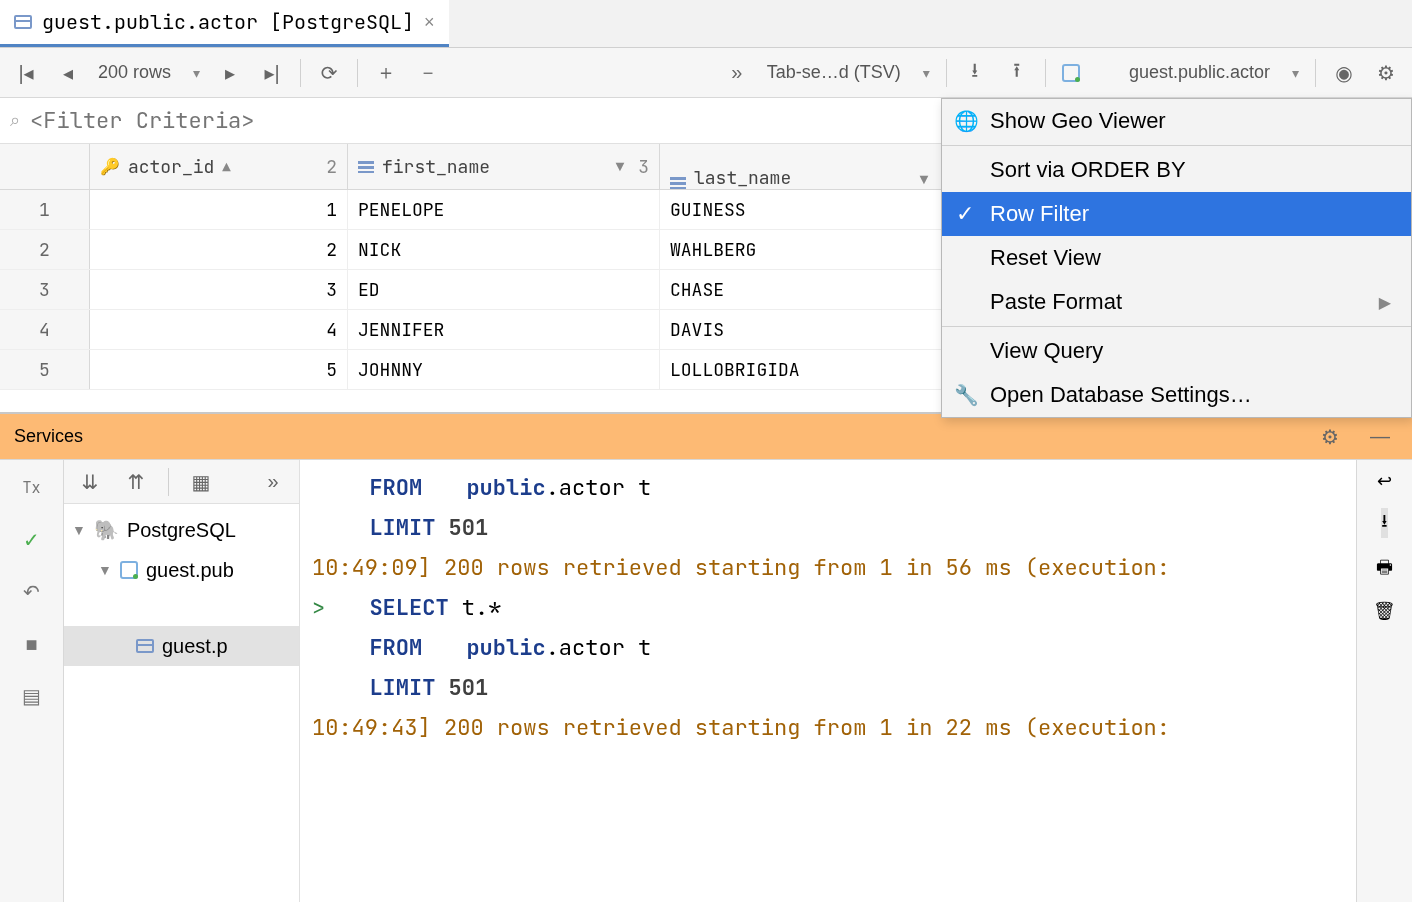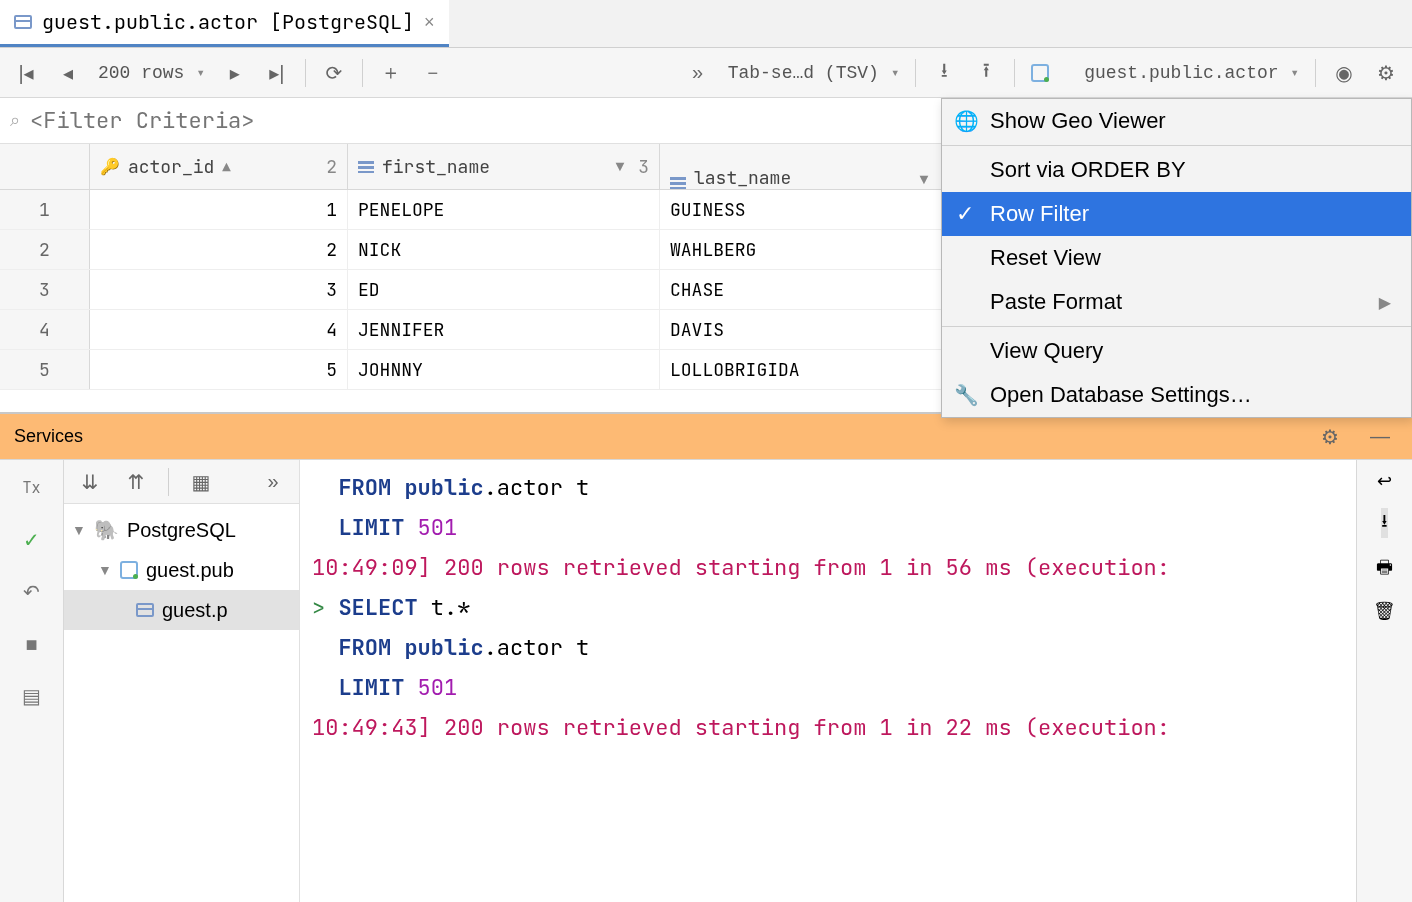--- a/index.html
+++ b/index.html
@@ -8,21 +8,21 @@
 
 
 .tab-bar { height: 48px; background: #f2f2f2; border-bottom: 1px solid #d0d0d0; display: flex; align-items: stretch; }
 .tab { display: flex; align-items: center; padding: 0 14px; background: #fff; border-bottom: 3px solid #5084c4; gap: 10px; font-size: 20px; }
 .tab .close { color: #888; font-size: 18px; cursor: pointer; }
 
 
 .toolbar { height: 50px; background: #f6f6f6; border-bottom: 1px solid #d8d8d8; display: flex; align-items: center; padding: 0 8px; gap: 6px; }
 .tb-btn { width: 36px; height: 36px; display: flex; align-items: center; justify-content: center; color: #666; cursor: pointer; border-radius: 3px; font-size: 20px; }
 .tb-sep { width: 1px; height: 28px; background: #d0d0d0; margin: 0 4px; }
-.tb-text { color: #555; cursor: pointer; display: flex; align-items: center; gap: 12px; padding: 0 6px; font-family: Liberation Mono, monospace; }
+.tb-text { color: #555; cursor: pointer; display: flex; align-items: center; gap: 22px; padding: 0 6px; }
 .chev { font-size: 14px; color: #888; }
 
 
 .filter-row { height: 46px; display: flex; align-items: center; padding: 0 10px; gap: 10px; border-bottom: 1px solid #e0e0e0; }
 .filter-row input { border: none; outline: none; font-size: 22px; font-family: "JetBrains Mono", Menlo, monospace; color: #999; flex: 1; }
 
 
 .data-table { display: flex; flex-direction: column; }
 .thead { display: flex; height: 46px; background: #f6f6f6; border-bottom: 1px solid #d8d8d8; }
 .th { display: flex; align-items: center; border-right: 1px solid #d8d8d8; padding: 0 10px; gap: 8px; color: #444; }
@@ -42,27 +42,27 @@
 
 .services { border-top: 2px solid #c8c8c8; position: absolute; left: 0; right: 0; top: 412px; bottom: 0; display: flex; flex-direction: column; background: #fff; }
 .services-header { height: 46px; background: #fdba74; border-bottom: 1px solid #d8d8d8; display: flex; align-items: center; padding: 0 14px; justify-content: space-between; }
 .services-body { flex: 1; display: flex; }
 .sv-gutter { width: 64px; background: #f6f6f6; border-right: 1px solid #d8d8d8; display: flex; flex-direction: column; align-items: center; padding-top: 10px; gap: 16px; }
 .sv-gutter .gbtn { width: 36px; height: 36px; display: flex; align-items: center; justify-content: center; color: #777; cursor: pointer; font-size: 20px; }
 .sv-tree-col { width: 236px; border-right: 1px solid #e0e0e0; display: flex; flex-direction: column; }
 .sv-tree-toolbar { height: 44px; background: #f6f6f6; border-bottom: 1px solid #e0e0e0; display: flex; align-items: center; padding: 0 8px; gap: 10px; }
 .sv-tree { padding: 6px 0; font-size: 20px; }
 .tree-row { display: flex; align-items: center; gap: 8px; height: 40px; padding: 0 8px; white-space: nowrap; overflow: hidden; }
-.tree-row.sel { background: #e2e2e2; }
+.tree-row.sel { background: #e2e2e2; margin-top: 36px; }
 .tree-caret { color: #888; font-size: 14px; width: 14px; }
 .sv-console { flex: 1; overflow: hidden; padding: 8px 12px; font-size: 22px; line-height: 40px; }
 .sv-right { width: 56px; background: #f6f6f6; border-left: 1px solid #d8d8d8; display: flex; flex-direction: column; align-items: center; padding-top: 10px; gap: 16px; }
-.kw { color: #1c3d8c; font-weight: bold; }
-.num { color: #a21caf; }
-.log { color: #be185d; }
+.kw { color: #1c3d8c; font-weight: bold; margin-left: 31px; }
+.num { color: #404040; font-weight: bold; }
+.log { color: #a16207; }
 .prompt { color: #338844; }
 
 
 .ctx-menu { position: absolute; top: 98px; left: 941px; right: 0; background: #f3f3f3; border: 1px solid #b8b8b8; box-shadow: 2px 4px 10px rgba(0,0,0,0.15); font-size: 22px; }
 .ctx-item { height: 44px; display: flex; align-items: center; padding: 0 20px 0 48px; position: relative; cursor: pointer; }
 .ctx-item.sel { background: #2e74e0; color: #fff; }
 .ctx-item .chk { position: absolute; left: 14px; }
 .ctx-item .sub { margin-left: auto; font-size: 16px; color: #888; }
 .ctx-sep { height: 1px; background: #d0d0d0; margin: 2px 0; }
 .ctx-icon { position: absolute; left: 12px; color: #888; font-size: 20px; }

